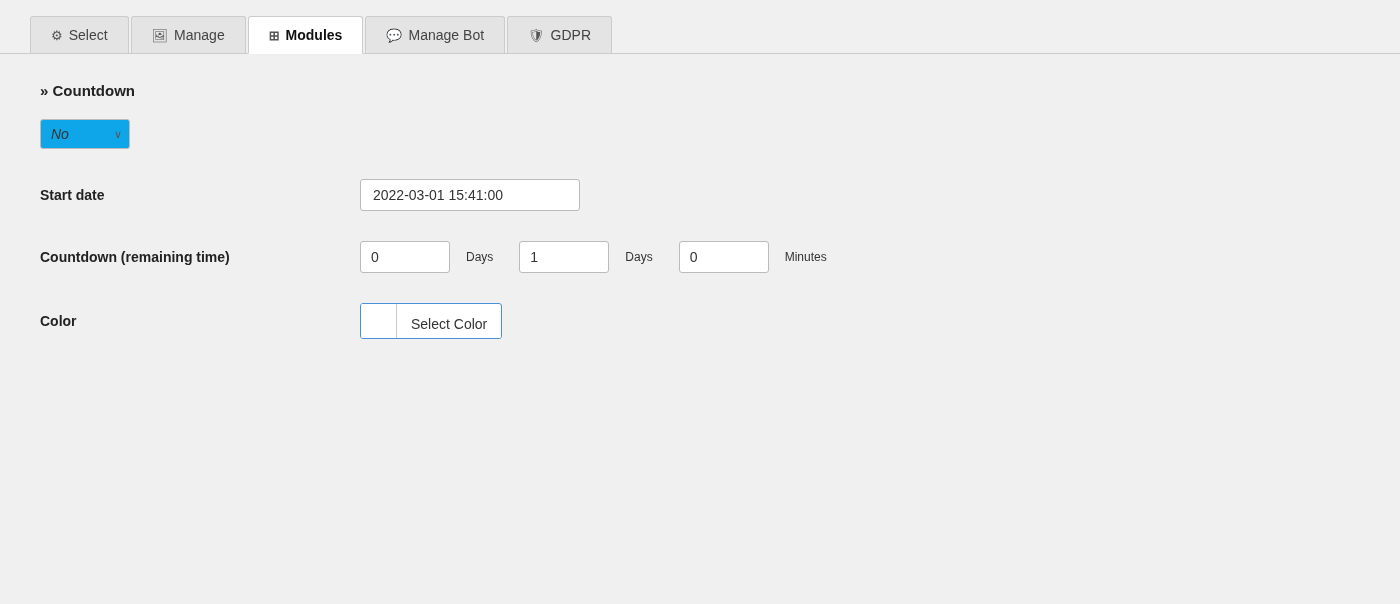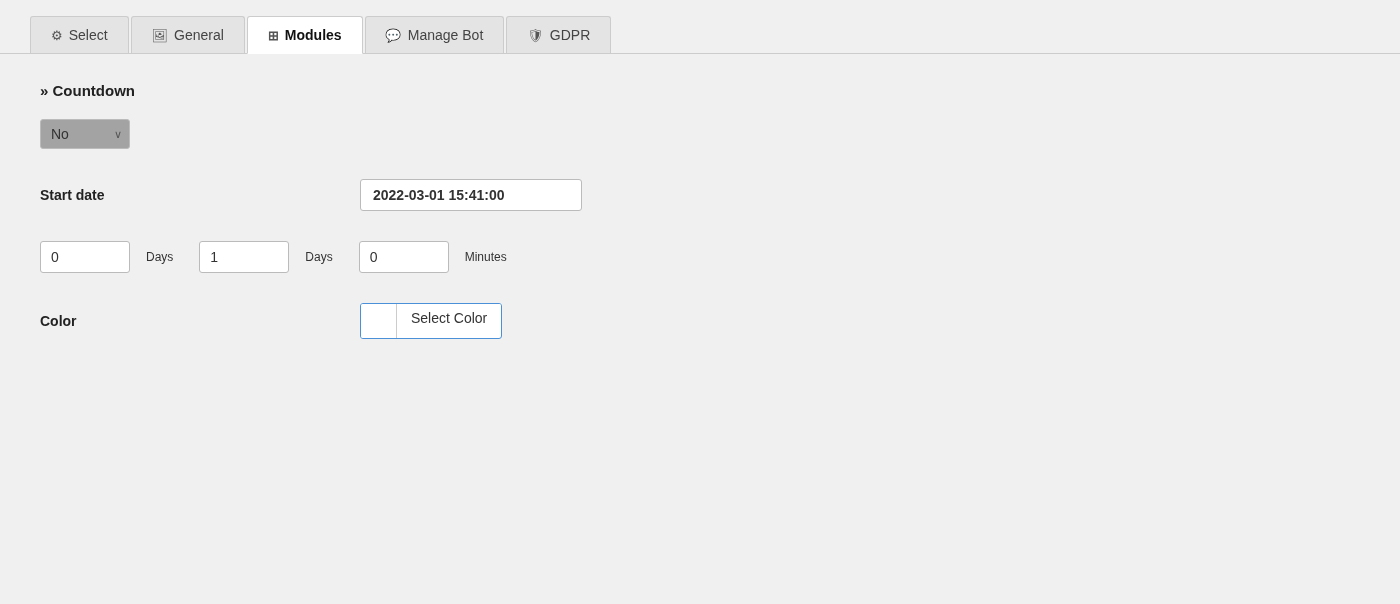--- a/index.html
+++ b/index.html
@@ -95,30 +95,31 @@
 
     .form-control-area {
       display: flex;
       align-items: center;
       gap: 10px;
     }
 
     
     .select-dropdown {
       appearance: none;
-      background: #a3a3a3;
+      background: #0ea5e9;
       border: 1px solid #bbb;
       border-radius: 3px;
       padding: 6px 31px 6px 10px;
       font-size: 14px;
       color: #333;
       cursor: pointer;
       min-width: 90px;
       background-image: none;
       position: relative;
+      font-style: italic;
     }
 
     .select-wrapper {
       position: relative;
       display: inline-block;
     }
 
     .select-wrapper::after {
       content: '∨';
       position: absolute;
@@ -132,21 +133,20 @@
 
     
     .text-input {
       background: #fff;
       border: 1px solid #bbb;
       border-radius: 3px;
       padding: 7px 12px;
       font-size: 14px;
       color: #333;
       min-width: 220px;
-      font-weight: bold;
     }
 
     
     .number-input {
       background: #fff;
       border: 1px solid #bbb;
       border-radius: 3px;
       padding: 7px 10px;
       font-size: 14px;
       color: #333;
@@ -157,21 +157,21 @@
     .unit-label {
       font-size: 12px;
       color: #333;
       margin-left: 6px;
       margin-right: 16px;
     }
 
     
     .color-picker-btn {
       display: flex;
-      align-items: flex-start;
+      align-items: flex-end;
       border: 1px solid #4a90d9;
       border-radius: 3px;
       overflow: hidden;
       cursor: pointer;
       background: #fff;
     }
 
     .color-swatch {
       width: 36px;
       height: 34px;
@@ -193,21 +193,21 @@
 
 <div class="page-container">
 
   <div class="tabs-bar">
     <div class="tab">
       <span class="tab-icon">⚙</span>
       <span>Select</span>
     </div>
     <div class="tab">
       <span class="tab-icon">🖼</span>
-      <span>General</span>
+      <span>Manage</span>
     </div>
     <div class="tab active">
       <span class="tab-icon">⊞</span>
       <span>Modules</span>
     </div>
     <div class="tab">
       <span class="tab-icon">💬</span>
       <span>Manage Bot</span>
     </div>
     <div class="tab">
@@ -232,20 +232,21 @@
     </div>
 
     <div class="form-row">
       <div class="form-label">Start date</div>
       <div class="form-control-area">
         <input class="text-input" type="text" value="2022-03-01 15:41:00" style="">
       </div>
     </div>
 
     <div class="form-row">
+      <div class="form-label">Countdown (remaining time)</div>
       <div class="form-control-area">
         <input class="number-input" type="number" value="0" style="">
         <span class="unit-label">Days</span>
         <input class="number-input" type="number" value="1" style="">
         <span class="unit-label">Days</span>
         <input class="number-input" type="number" value="0" style="">
         <span class="unit-label">Minutes</span>
       </div>
     </div>
 

